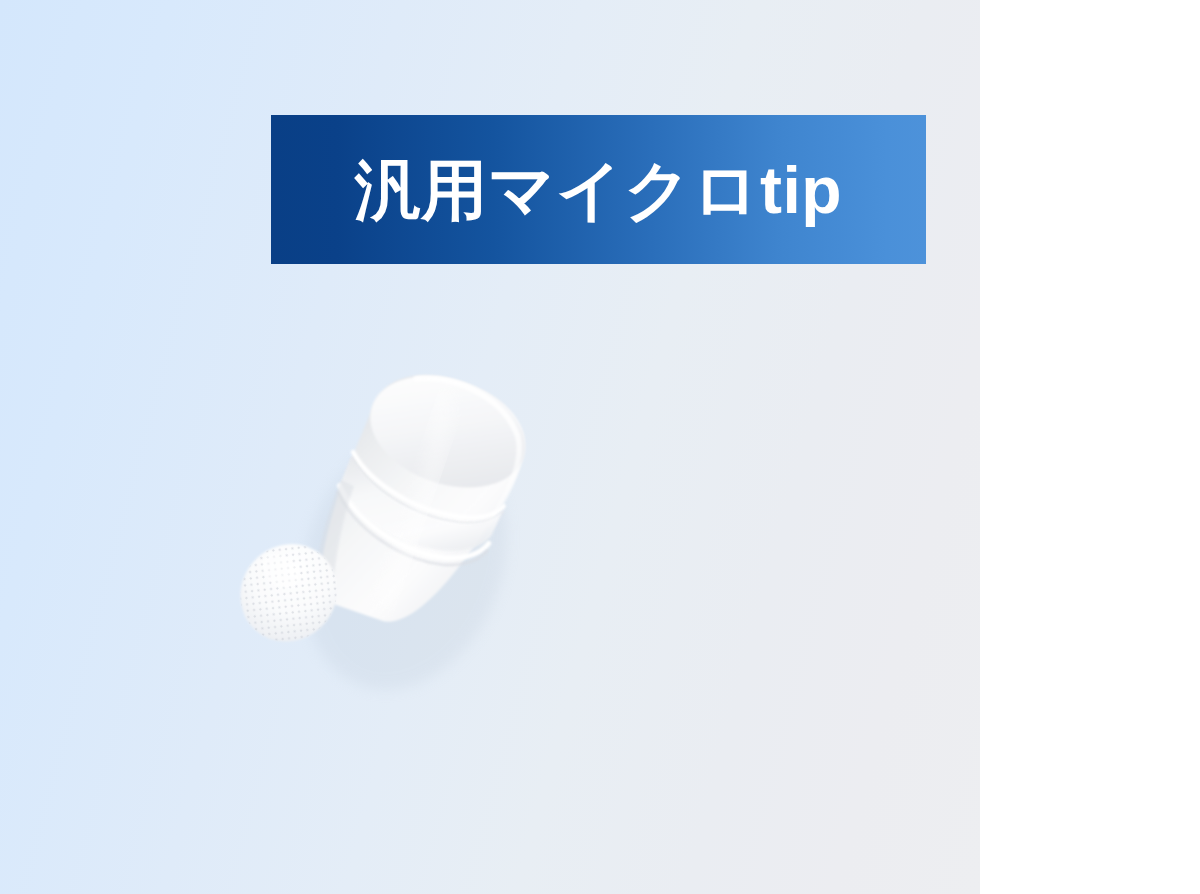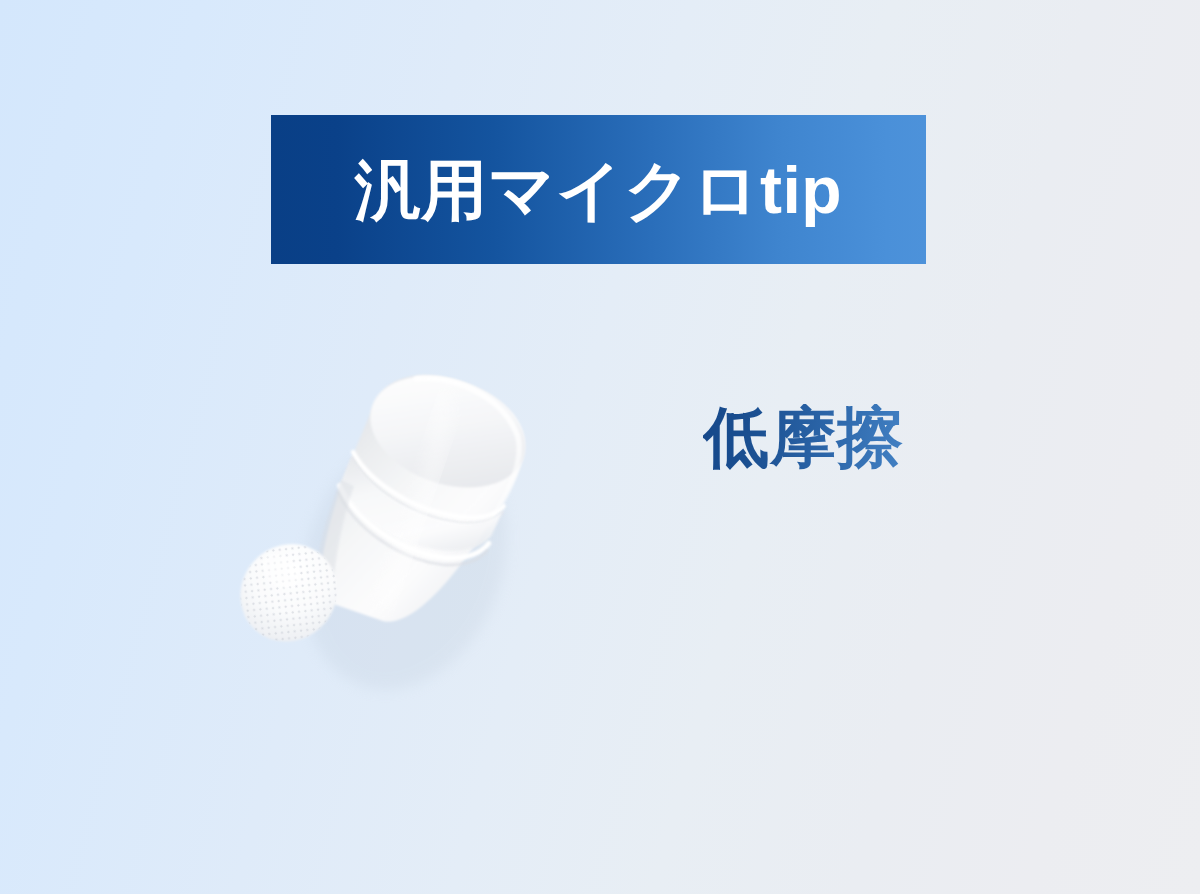--- a/index.html
+++ b/index.html
@@ -3,21 +3,21 @@
 <meta charset="utf-8">
 <title>汎用マイクロtip</title>
 <style>
   html, body {
     margin: 0;
     padding: 0;
     background: #ffffff;
   }
   #stage {
     position: relative;
-    width: 1200px;
+    width: 980px;
     height: 894px;
     overflow: hidden;
     font-family: "Liberation Sans", "DejaVu Sans", sans-serif;
     
     background:
       linear-gradient(105deg,
         #d4e7fc 0%,
         #d8e9fc 14%,
         #dfebf9 33%,
         #e4edf7 48%,
@@ -221,17 +221,16 @@
             <rect x="22" y="232" width="116" height="120" fill="url(#dimples)"></rect>
           </g>
           <ellipse cx="62" cy="272" rx="20" ry="15" transform="rotate(22 62 272)" fill="#ffffff" opacity="0.55" filter="url(#edgeBlur)"></ellipse>
         </g>
 
       </g>
     </svg>
   </div>
 
   <div class="features">
-    <div class="feature-line">低摩擦</div>
     <div class="feature-gap"></div>
   </div>
 
 </div>
 
 </body></html>

